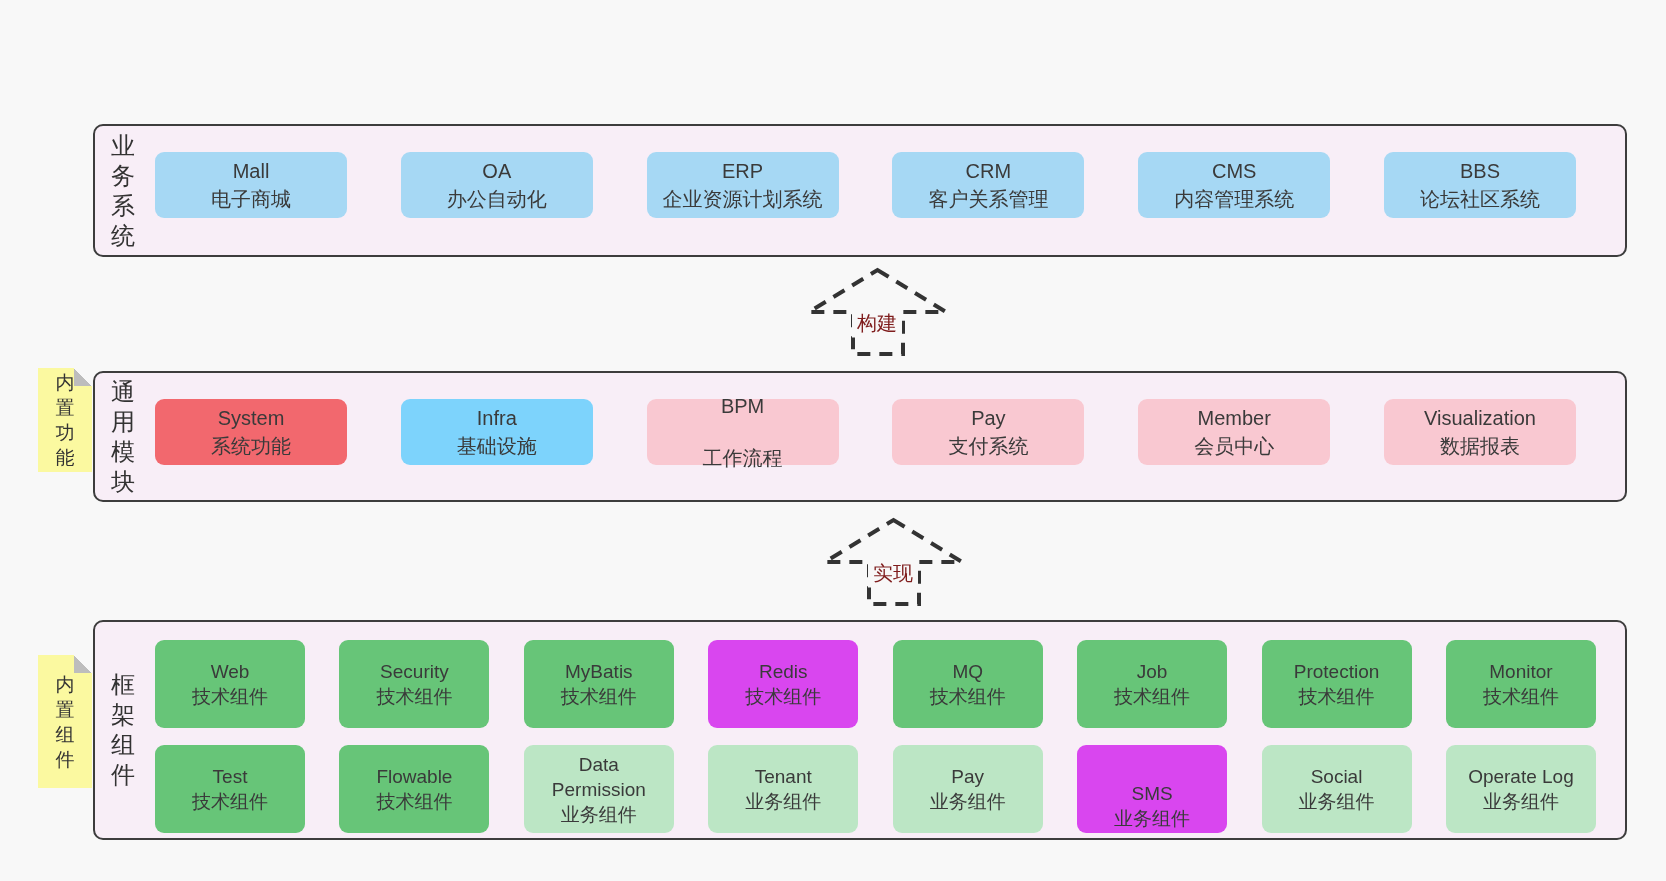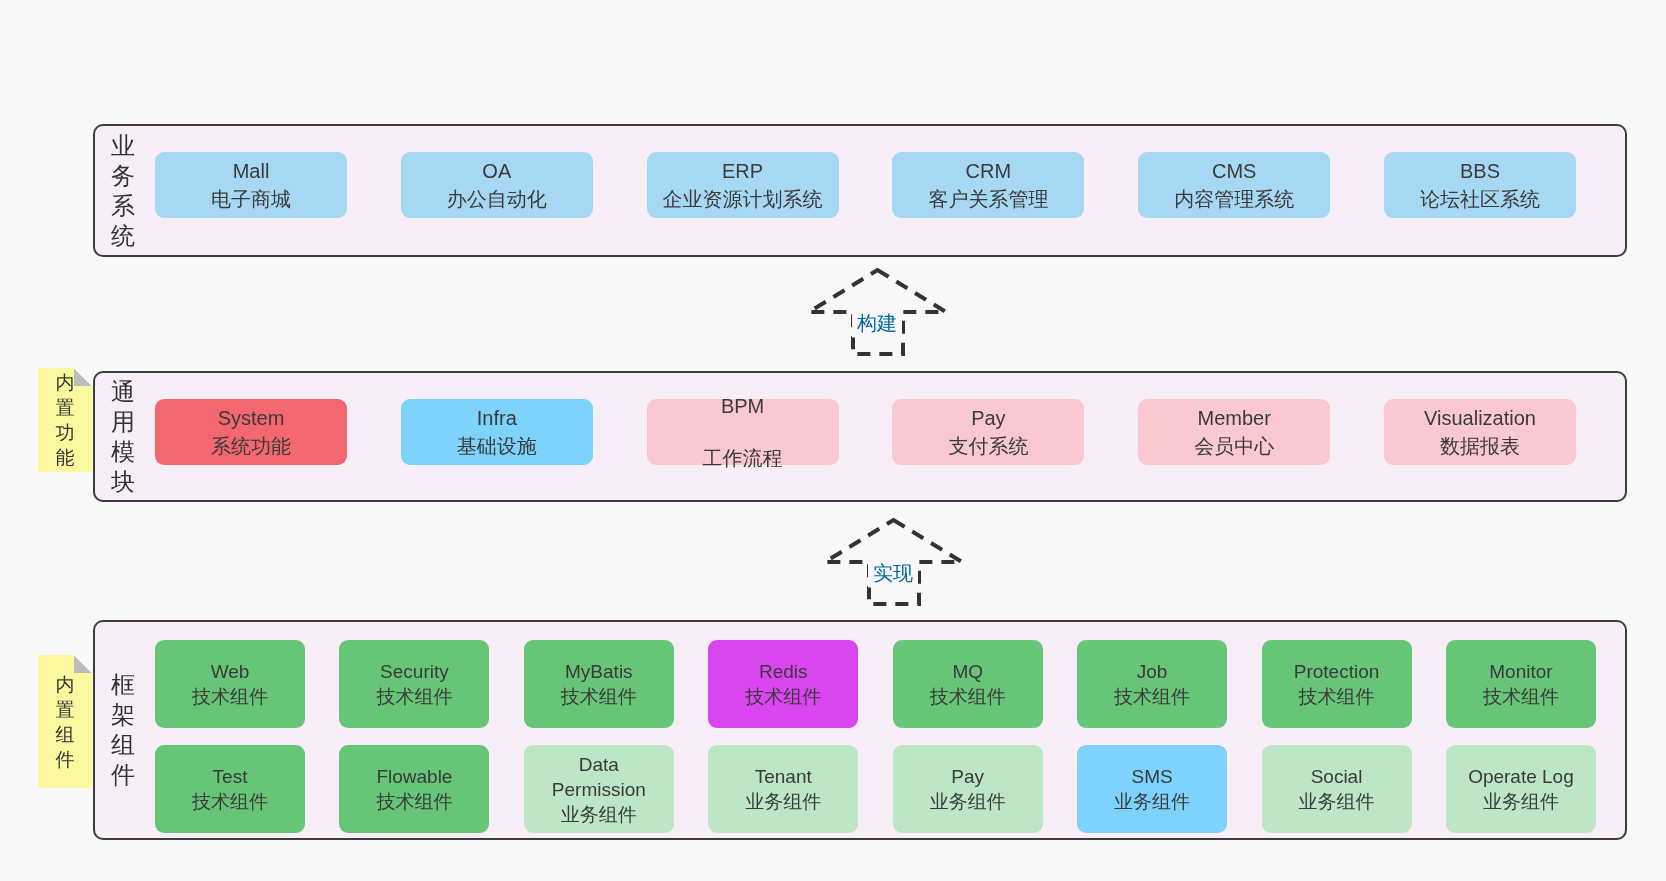--- a/index.html
+++ b/index.html
@@ -78,21 +78,21 @@
   .arrow polygon {
     fill: none; stroke: #333;
     stroke-width: 4; stroke-dasharray: 13 9;
     stroke-linejoin: miter;
   }
   .arrow-label {
     position: absolute; left: 71px; top: 57px;
     transform: translate(-50%, -50%);
     background: #f8f8f8;
     padding: 1px 5px;
-    font-size: 20px; color: #0369a1;
+    font-size: 20px; color: #7f1d1d;
     white-space: nowrap;
   }
 </style>
 </head>
 <body>
 
 <div id="canvas">
 
   <section class="panel" id="panel-business">
     <div class="v-label">
@@ -243,21 +243,21 @@
           <div>业务组件</div>
         </div>
         <div class="box" style="background: rgb(188, 230, 197);">
           <div>Tenant</div>
           <div>业务组件</div>
         </div>
         <div class="box" style="background: rgb(188, 230, 197);">
           <div>Pay</div>
           <div>业务组件</div>
         </div>
-        <div class="box" style="background: #7dd3fc;">
+        <div class="box" style="background: #d946ef; justify-content: flex-end;">
           <div>SMS</div>
           <div>业务组件</div>
         </div>
         <div class="box" style="background: rgb(188, 230, 197);">
           <div>Social</div>
           <div>业务组件</div>
         </div>
         <div class="box" style="background: rgb(188, 230, 197);">
           <div>Operate Log</div>
           <div>业务组件</div>

